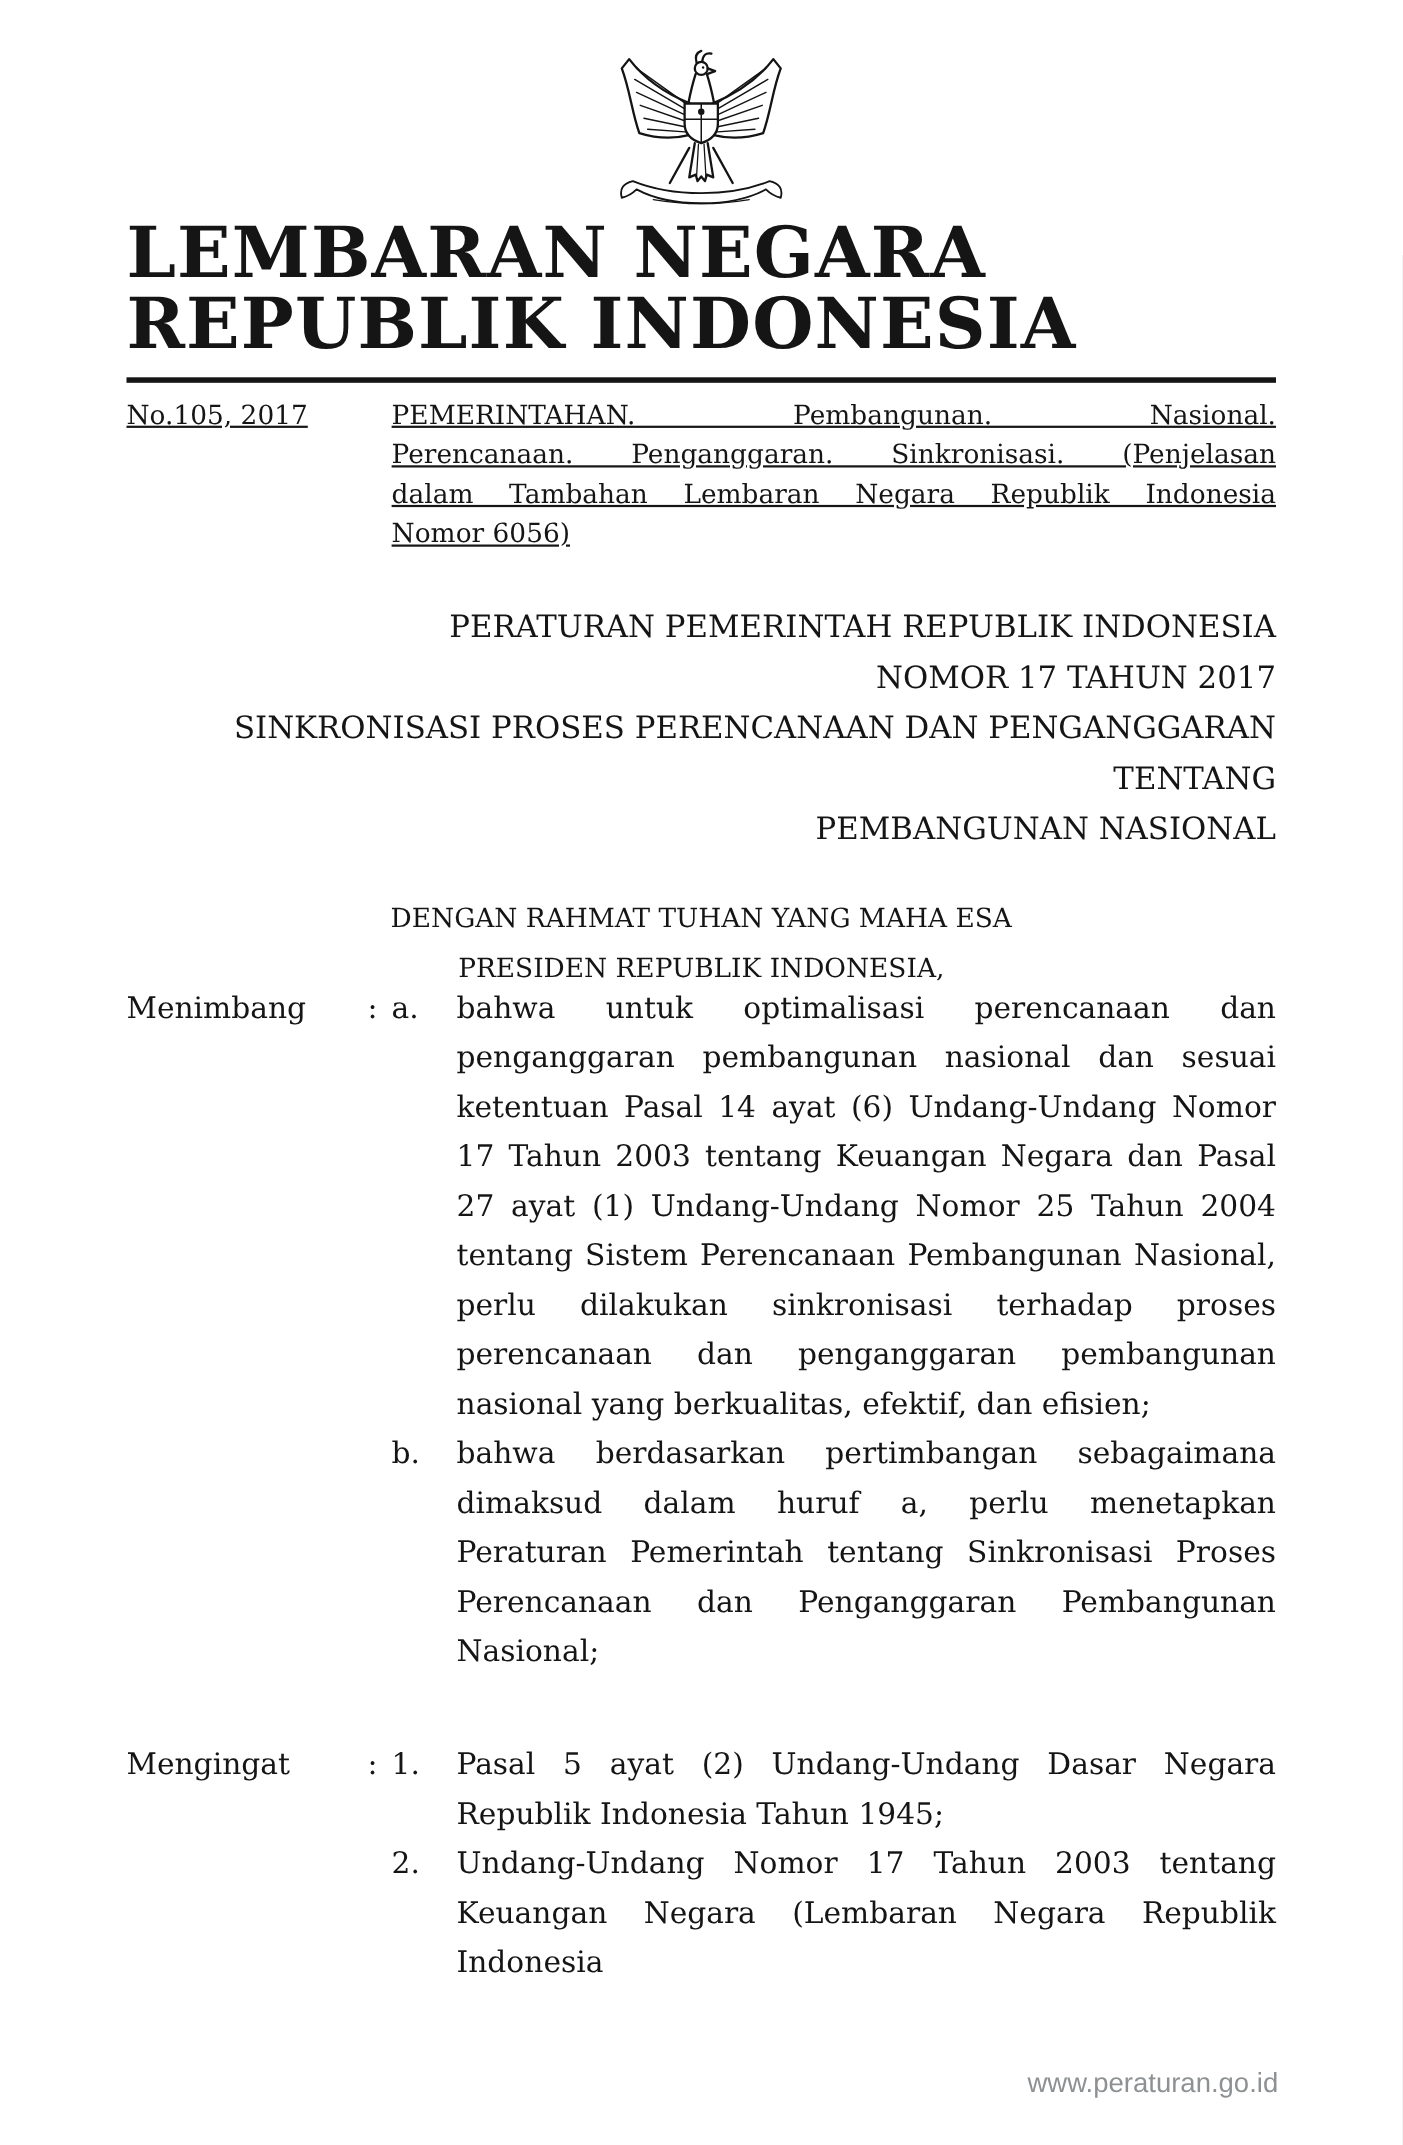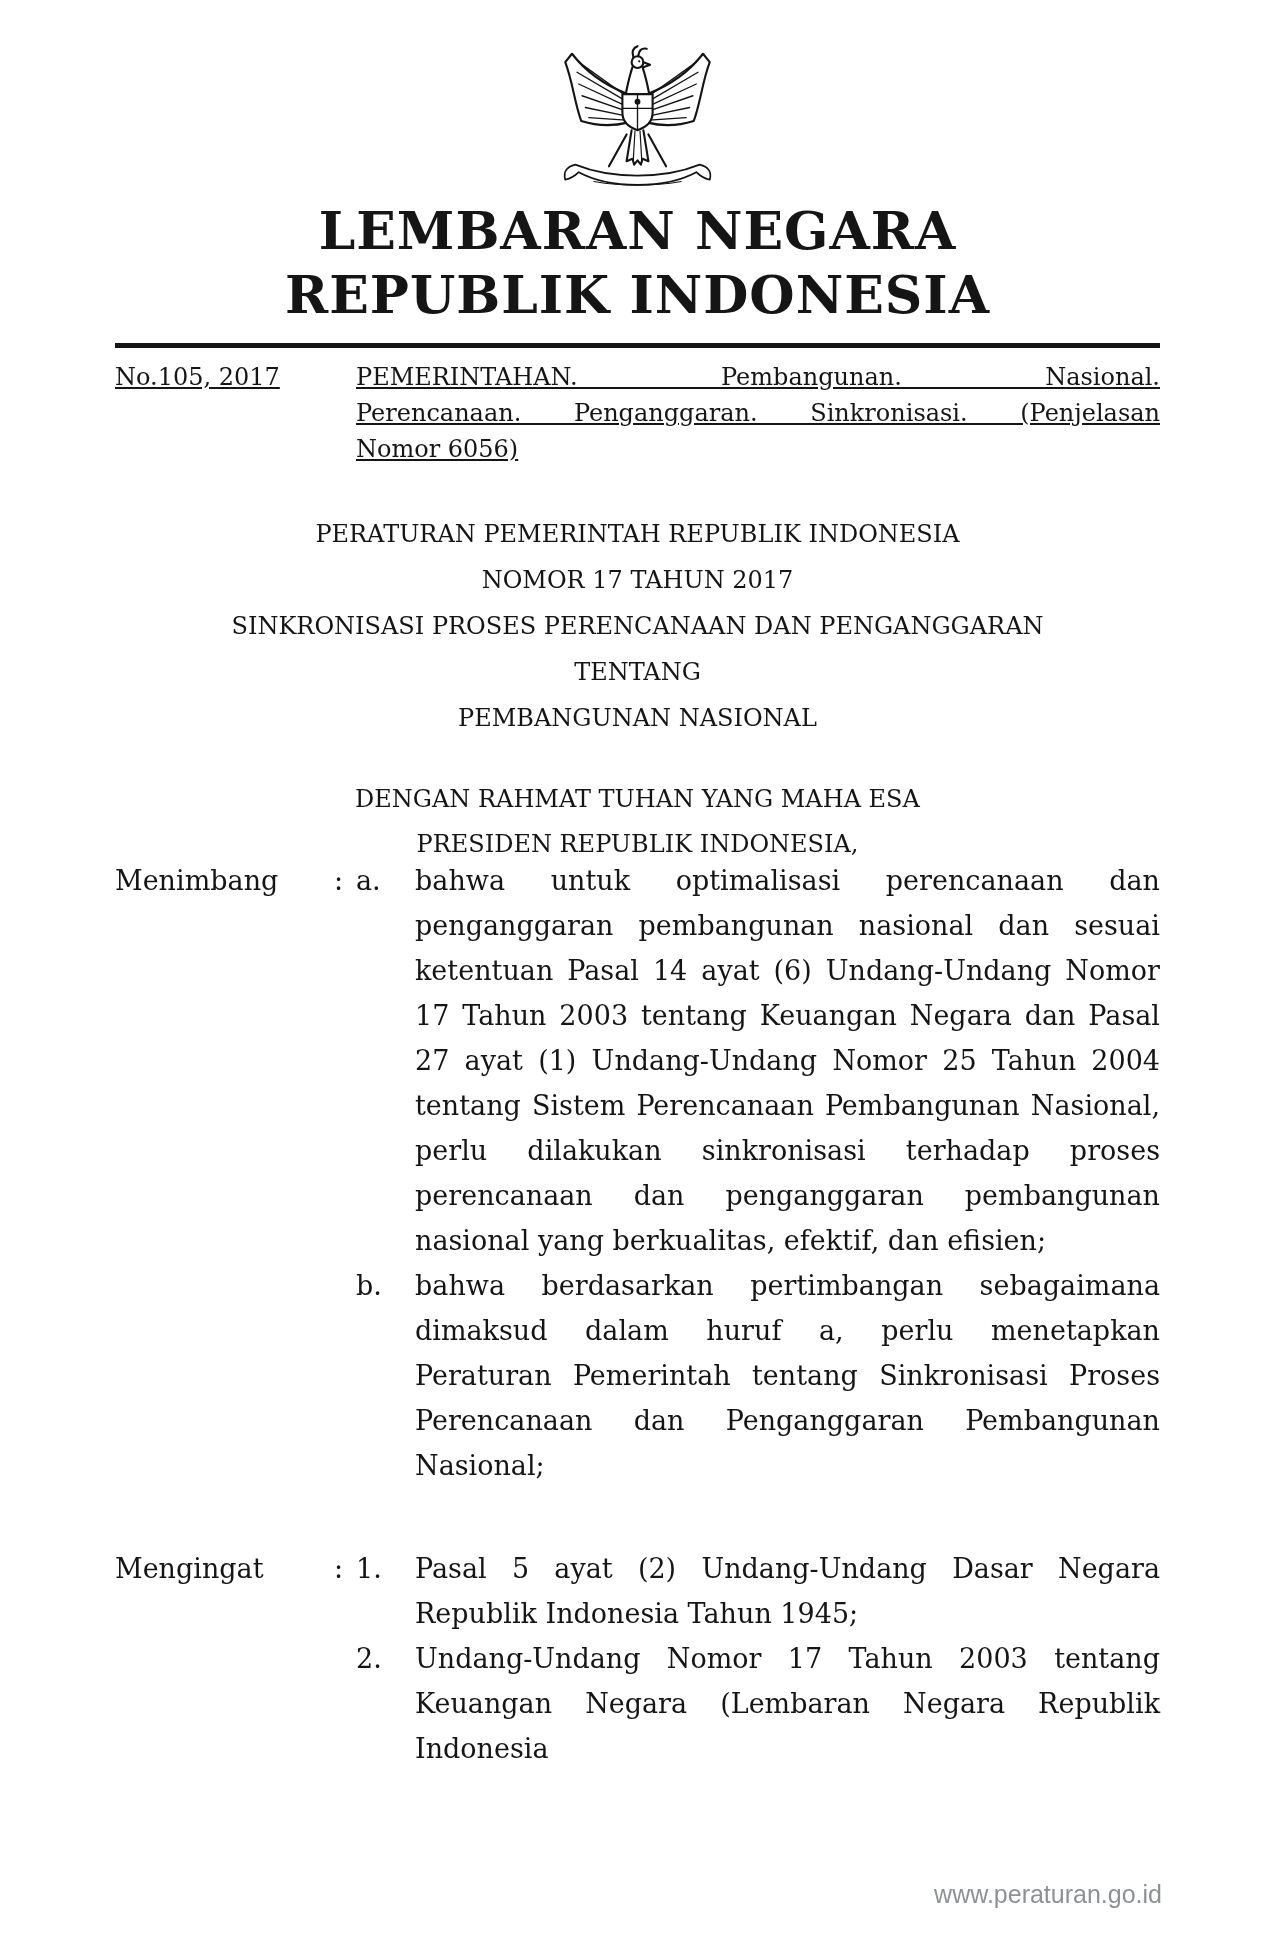--- a/index.html
+++ b/index.html
@@ -4,28 +4,28 @@
 <style>
   * { margin:0; padding:0; box-sizing:border-box; }
   html,body { background:#e9e9e9; }
   .page {
     width:1275px; height:1950px; margin:0 auto; position:relative;
     background:#ffffff; color:#151515;
     font-family:"DejaVu Serif","Liberation Serif",serif;
     padding:42px 115px 0 115px; overflow:hidden;
   }
   .emblem { display:flex; justify-content:center; margin-bottom:10px; }
-  .masthead { text-align:center; font-weight:bold; font-size:52px; line-height:64px; letter-spacing:1px; }
+  .masthead { font-weight:bold; font-size:64px; line-height:64px; letter-spacing:1px; }
   .rule { height:5px; background:#151515; margin-top:16px; margin-bottom:11px; }
   .gazette-head { display:flex; font-size:24px; line-height:36px;text-decoration:underline; }
   .gazette-number { width:241px; flex:0 0 241px; }
   .gazette-subject { flex:1; }
   .jline { text-align:justify; text-align-last:justify; }
   .jline.last { text-align-last:left; }
-  .title-block { text-align:center; font-size:24px; line-height:46px; margin-top:44px; }
+  .title-block { text-align:right; font-size:28px; line-height:46px; margin-top:44px; }
   .invocation { text-align:center; font-size:24px; margin-top:44px; }
   .authority  { text-align:center; font-size:24px; margin-top:17px; }
   .clauses { font-size:27px; line-height:45px; }
   .clause { display:grid; grid-template-columns:219px 22px 1fr; align-items:start; }
   .clause + .clause { margin-top:58px; }
   .clause-item { display:grid; grid-template-columns:59px 1fr; align-items:start; }
   .clause-text { text-align:justify; }
   .watermark {
     position:absolute; right:113px; bottom:41px;
     font-family:"Liberation Sans",sans-serif; font-size:25px; color:#8e9193;
@@ -74,20 +74,21 @@
     <div>REPUBLIK INDONESIA</div>
   </div>
 
   <div class="rule"></div>
 
   <div class="gazette-head">
     <div class="gazette-number">No.105, 2017</div>
     <div class="gazette-subject">
       <div class="jline">PEMERINTAHAN. Pembangunan. Nasional.</div>
       <div class="jline">Perencanaan. Penganggaran. Sinkronisasi. (Penjelasan</div>
+      <div class="jline">dalam Tambahan Lembaran Negara Republik Indonesia</div>
       <div class="jline last">Nomor 6056)</div>
     </div>
   </div>
 
   <div class="title-block">
     <div>PERATURAN PEMERINTAH REPUBLIK INDONESIA</div>
     <div>NOMOR 17 TAHUN 2017</div>
     <div>SINKRONISASI PROSES PERENCANAAN DAN PENGANGGARAN</div>
     <div>TENTANG</div>
     <div>PEMBANGUNAN NASIONAL</div>

